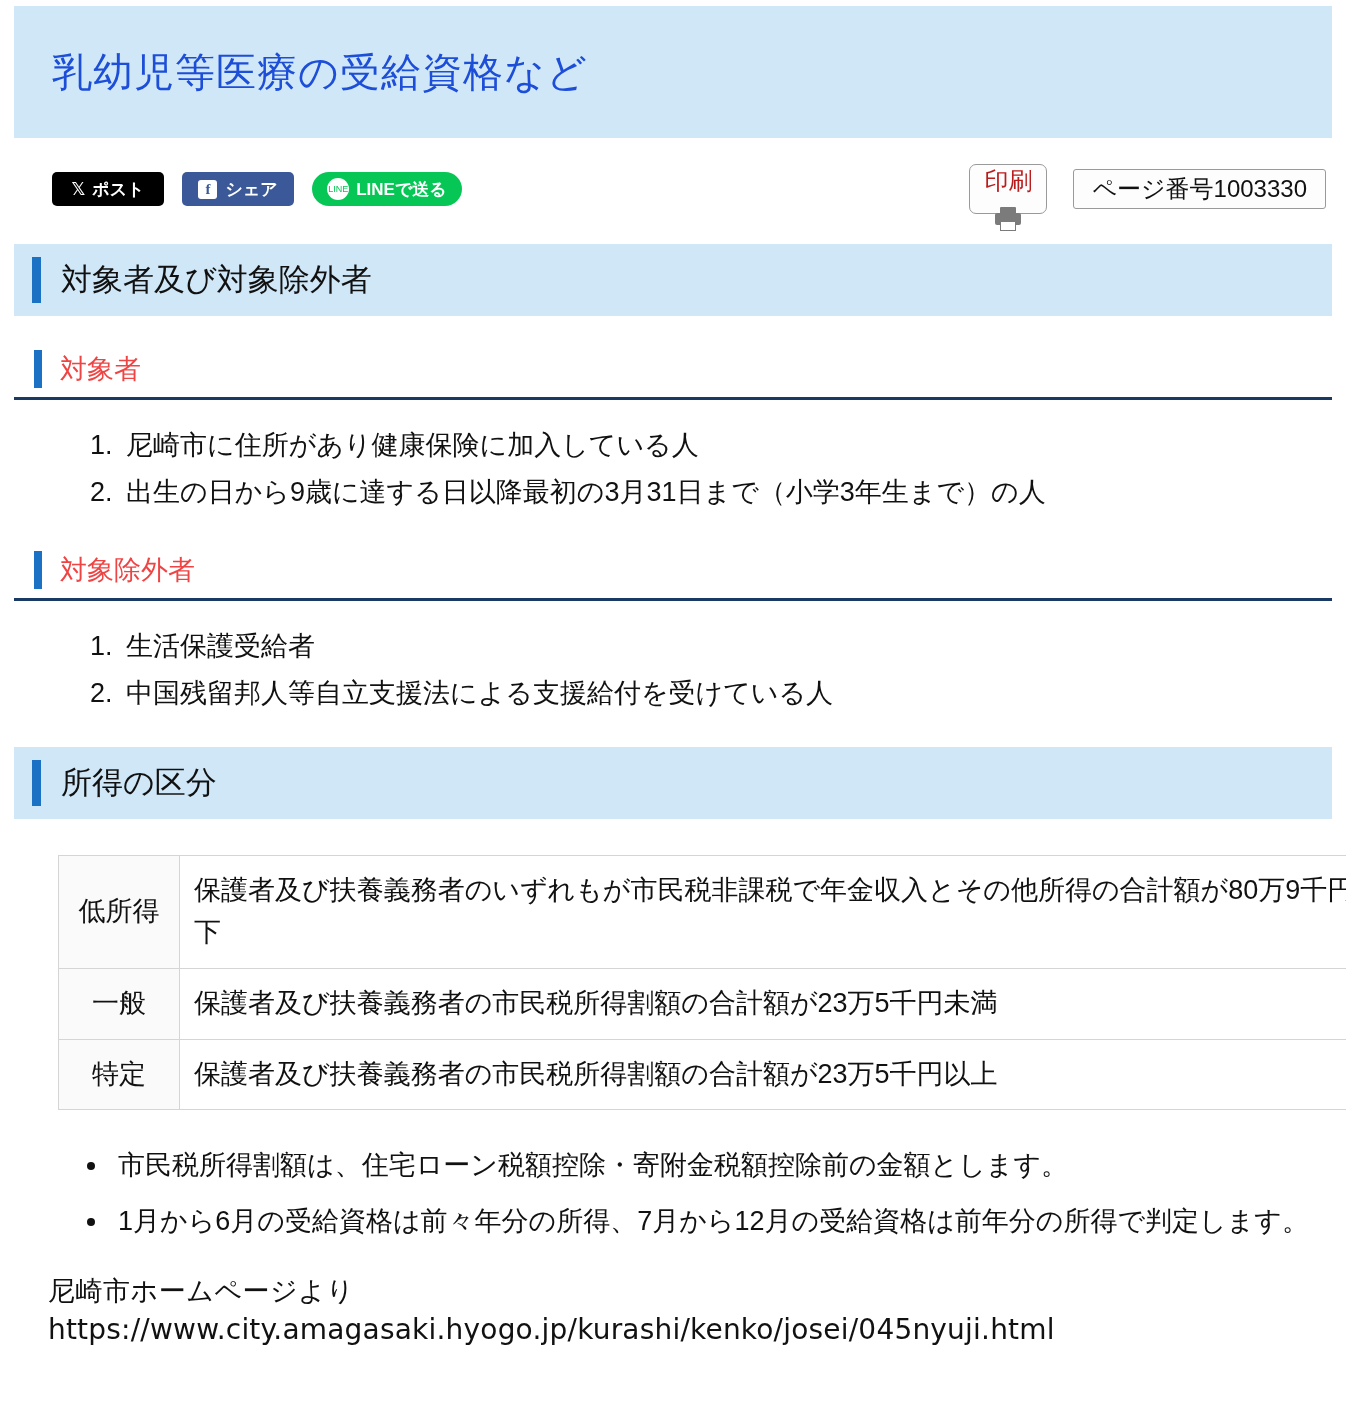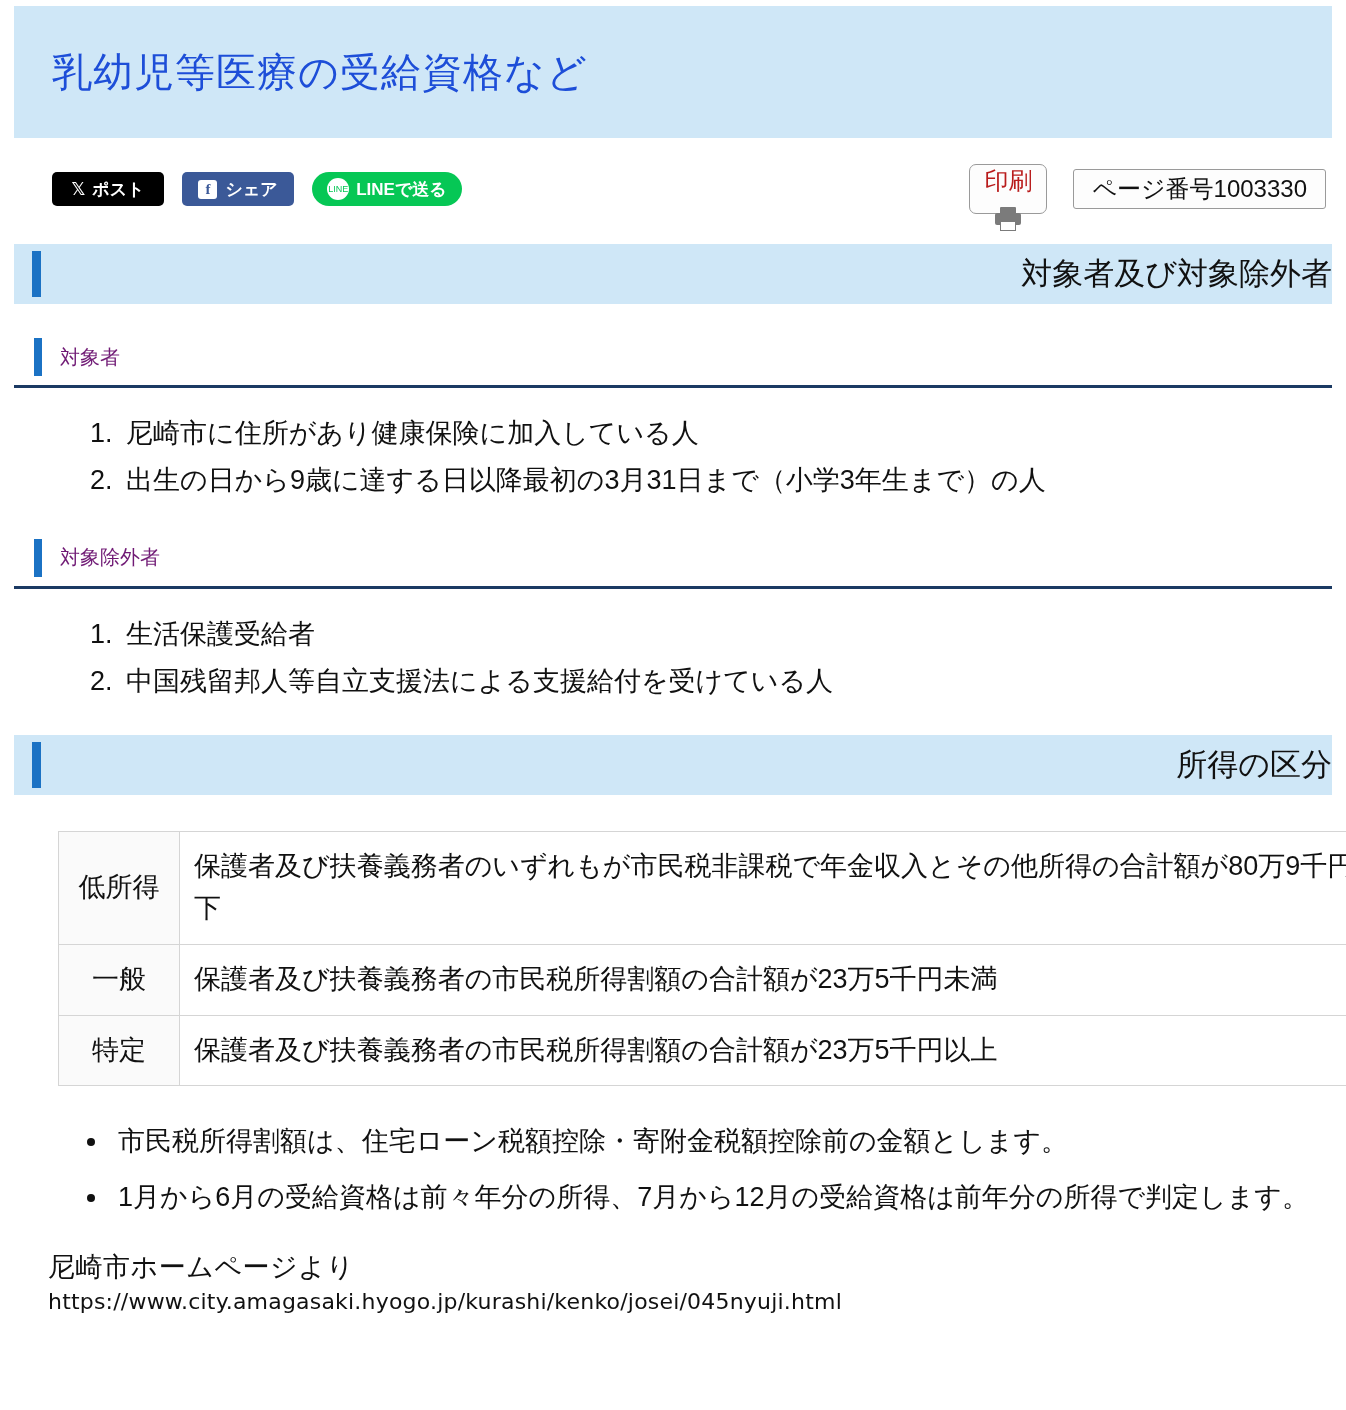--- a/index.html
+++ b/index.html
@@ -189,27 +189,26 @@
   .updated {
     font-size: 25px;
     color: #111;
     white-space: nowrap;
     padding-right: 4px;
   }
 
   
   .h2-band {
     background: #cfe7f7;
-    height: 60px;
+    height: 72px;
     display: flex;
     align-items: center;
     margin-top: 30px;
     padding-left: 0;
     box-sizing: border-box;
-    justify-content: space-between;
   }
   .h2-band .bar {
     width: 9px;
     height: 46px;
     background: #1b72c4;
     margin-left: 18px;
     margin-right: 20px;
     flex: none;
   }
   .h2-band .txt {
@@ -227,22 +226,22 @@
   }
   .h3-row .bar {
     width: 8px;
     height: 38px;
     background: #1b72c4;
     margin-left: 20px;
     margin-right: 18px;
     flex: none;
   }
   .h3-row .txt {
-    font-size: 20px;
-    color: #701a75;
+    font-size: 27px;
+    color: #ef4444;
   }
 
   
   ol.doc-list {
     margin: 22px 0 0 0;
     padding-left: 106px;
     list-style-position: outside;
   }
   ol.doc-list li {
     font-size: 27px;
@@ -290,21 +289,21 @@
   .source {
     margin: 30px 0 0 0;
     padding: 0 0 16px 34px;
   }
   .source .line1 {
     font-size: 27px;
     color: #111;
     letter-spacing: 0.5px;
   }
   .source .line2 {
-    font-size: 22px;
+    font-size: 28px;
     color: #111;
     margin-top: 4px;
     font-family: "DejaVu Sans", sans-serif;
     letter-spacing: 0.2px;
   }
 </style>
 </head>
 <body>
 
 <div class="page">

